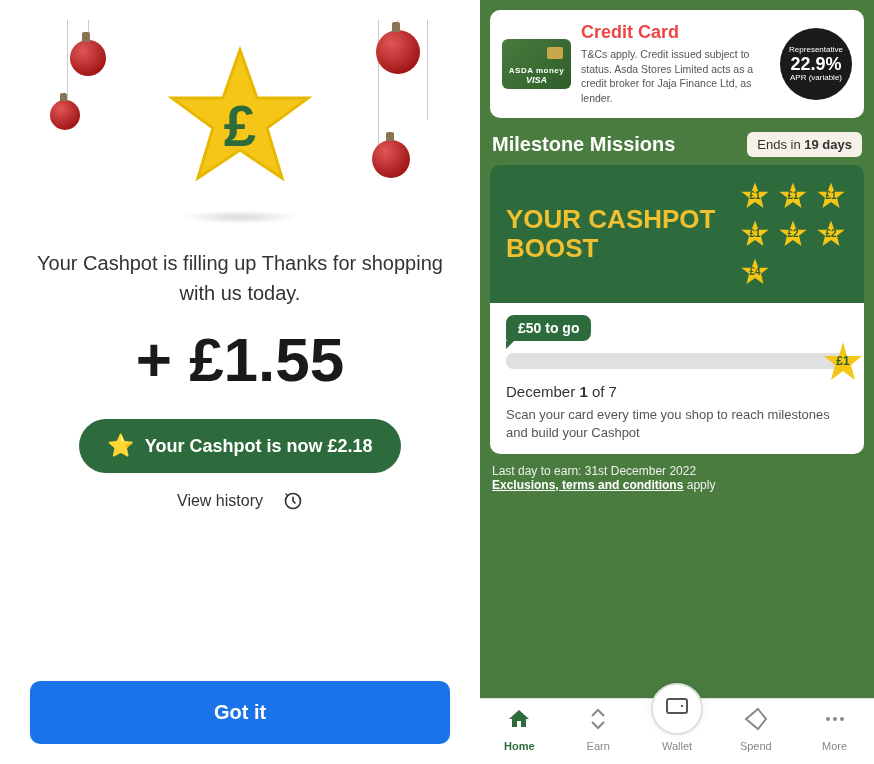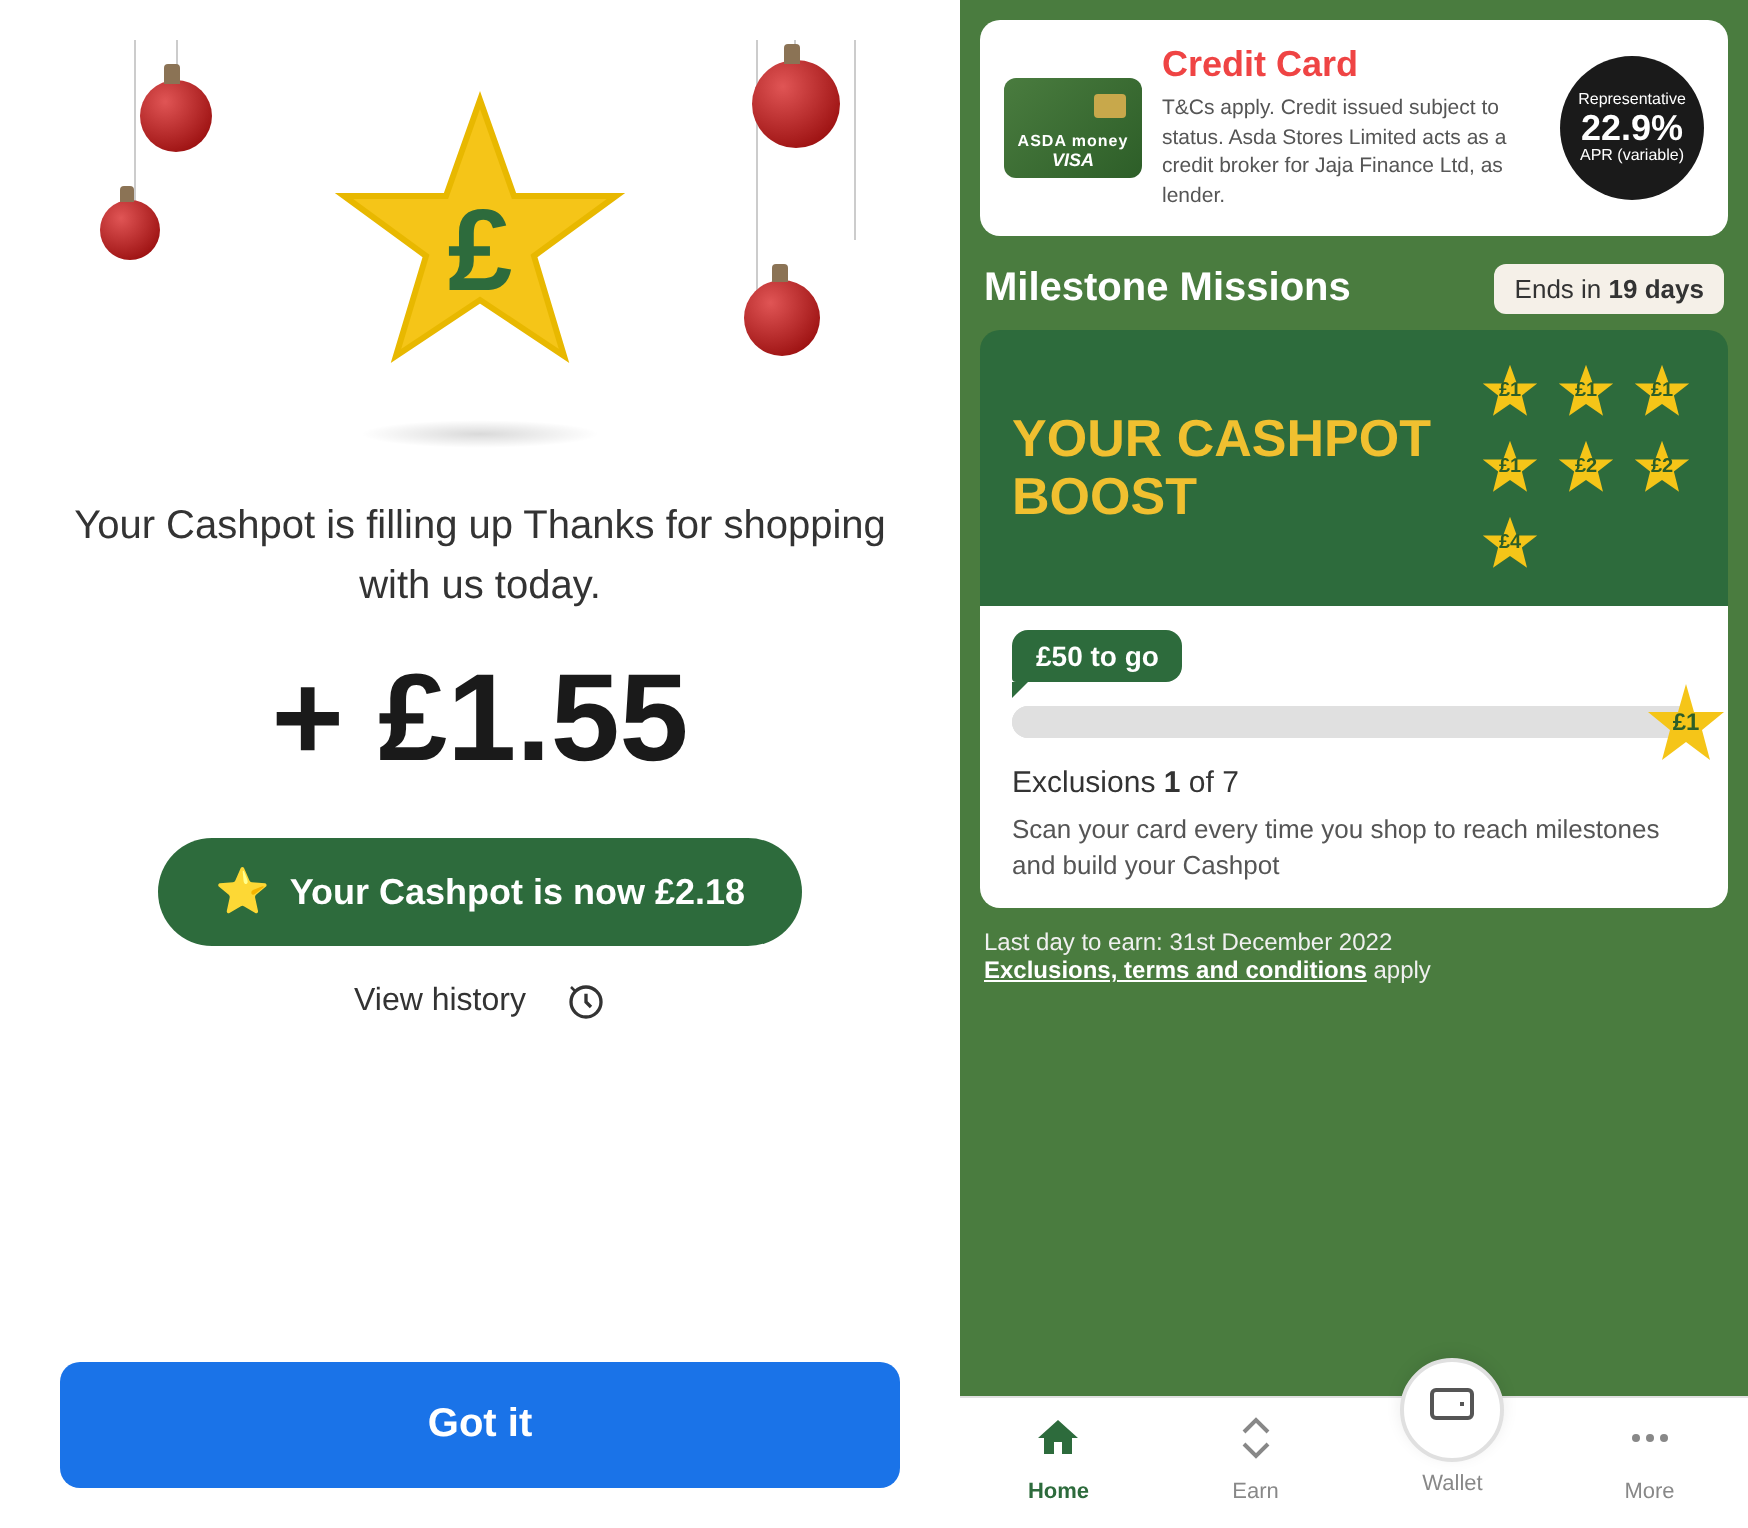--- a/index.html
+++ b/index.html
@@ -429,21 +429,21 @@
       font-weight: 700;
       text-decoration: underline;
     }
 
     
     .bottom-nav {
       margin-top: auto;
       background: #fff;
       display: flex;
       justify-content: space-around;
-      align-items: flex-start;
+      align-items: flex-end;
       padding: 8px 0 12px;
       border-top: 1px solid #e0e0e0;
     }
 
     .nav-item {
       display: flex;
       flex-direction: column;
       align-items: center;
       gap: 3px;
       cursor: pointer;
@@ -625,21 +625,21 @@
       </div>
       <div class="progress-star">
         <svg width="46" height="46" viewBox="0 0 46 46">
           <polygon points="23,4 27,18 42,18 31,27 35,42 23,33 11,42 15,27 4,18 19,18" fill="#f5c518"></polygon>
         </svg>
         <span class="progress-star-label">£1</span>
       </div>
     </div>
 
     <div class="milestone-info">
-      <span>Exclusions</span>
+      <span>December</span>
       <strong>1</strong>
       <span>of 7</span>
     </div>
     <div class="milestone-desc">Scan your card every time you shop to reach milestones and build your Cashpot</div>
   </div>
 
   <div class="terms-section">
     <div>Last day to earn: 31st December 2022</div>
     <div>
       <a href="#">Exclusions, terms and conditions</a>
@@ -671,20 +671,28 @@
         <span class="nav-icon">
           <svg width="24" height="24" viewBox="0 0 24 24" fill="none" stroke="#555" stroke-width="2">
               <rect x="2" y="5" width="20" height="14" rx="2"></rect>
               <path d="M16 12h2"></path>
             </svg>
         </span>
       </div>
       <span class="nav-label" style="margin-top:2px;">Wallet</span>
     </div>
 
+    <div class="nav-item">
+      <span class="nav-icon">
+        <svg width="24" height="24" viewBox="0 0 24 24" fill="none" stroke="#888" stroke-width="2">
+            <polygon points="14,2 22,12 14,22 2,12"></polygon>
+          </svg>
+      </span>
+      <span class="nav-label">Spend</span>
+    </div>
 
     <div class="nav-item">
       <span class="nav-icon">
         <svg width="24" height="24" viewBox="0 0 24 24" fill="#888">
             <circle cx="5" cy="12" r="2"></circle>
             <circle cx="12" cy="12" r="2"></circle>
             <circle cx="19" cy="12" r="2"></circle>
           </svg>
       </span>
       <span class="nav-label">More</span>

